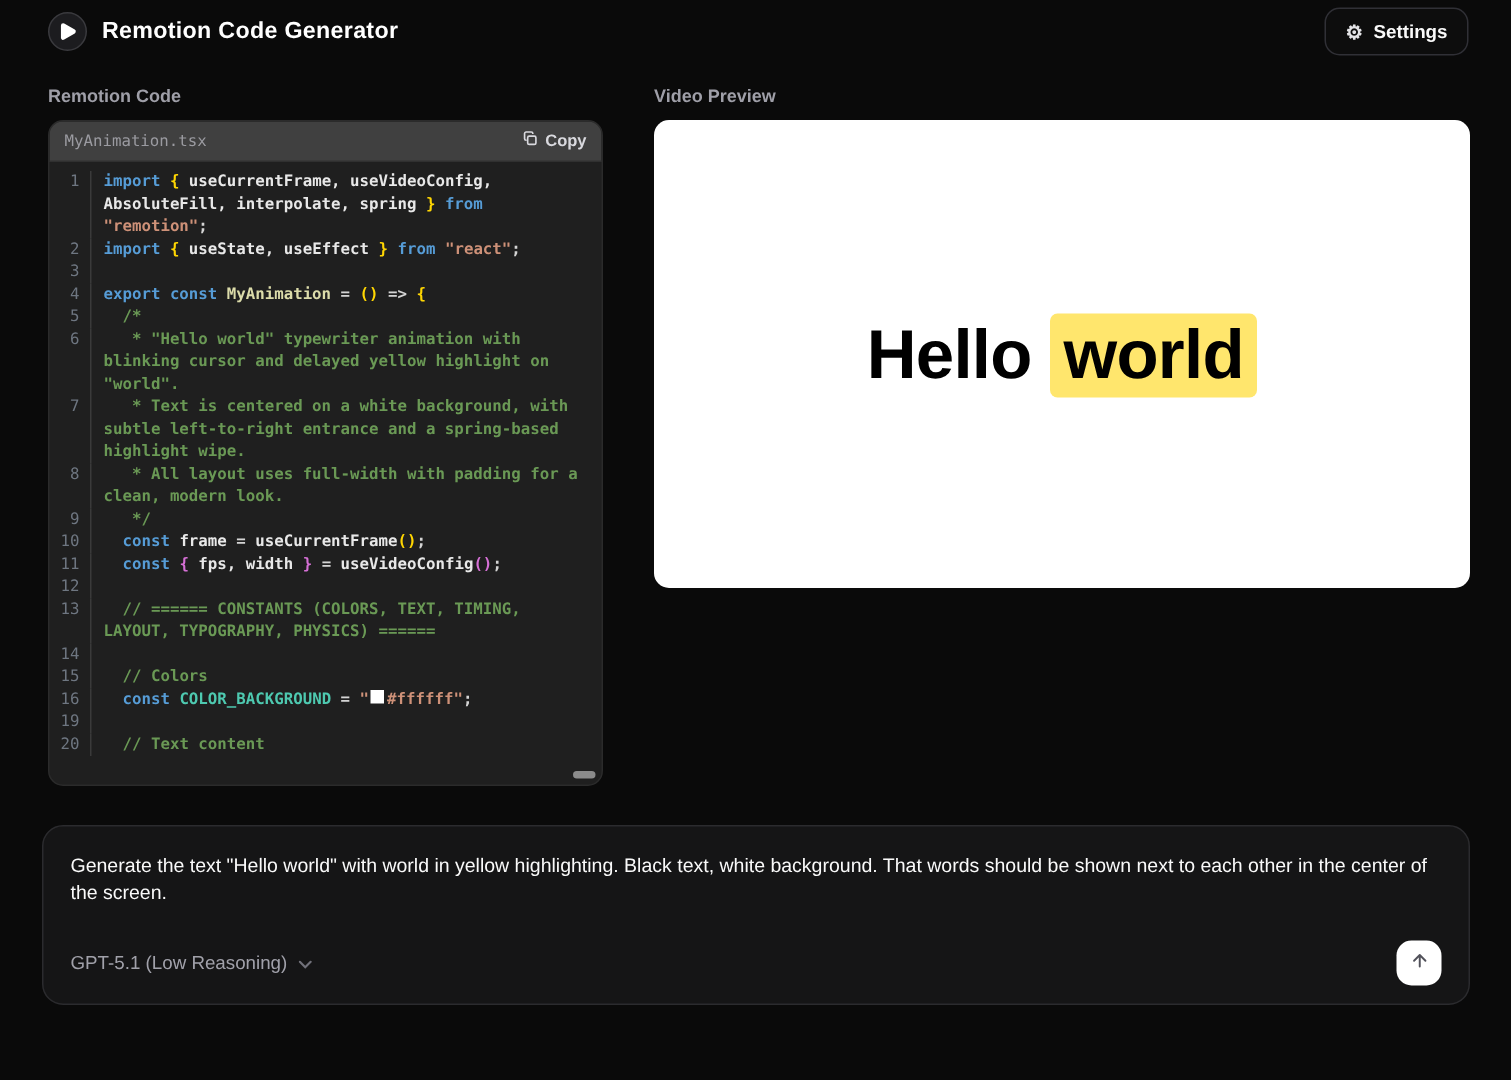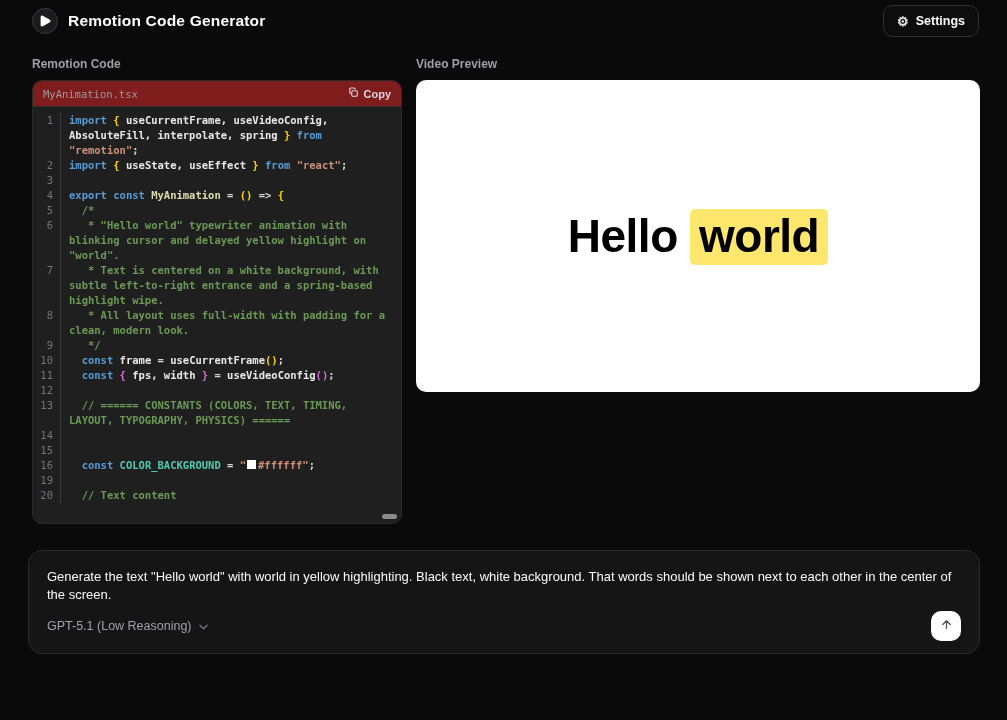--- a/index.html
+++ b/index.html
@@ -18,31 +18,31 @@
   .app-title { font-size:15.5px; font-weight:bold; letter-spacing:.2px; }
   .spacer { flex:1; }
   .settings-btn {
     display:flex; align-items:center; gap:7px;
     background:#0d0d0d; border:1px solid #303036; border-radius:10px;
     color:#fafafa; font-size:12.5px; font-weight:600;
     padding:8px 13px; cursor:pointer; font-family:inherit;
   }
   .gear { font-size:13px; color:#e4e4e7; line-height:1; }
   
-  .main { display:flex; gap:14px; padding:8px 27px 0 32px; align-items:flex-start; }
+  .main { display:flex; gap:34px; padding:8px 27px 0 32px; align-items:flex-start; }
   .col-code { width:370px; flex:none; }
   .col-preview { flex:1; }
   .panel-label { color:#9f9fa8; font-size:12px; font-weight:600; margin-bottom:9px; }
   
   .editor {
     background:#1f1f1f; border:1px solid #2b2b2b; border-radius:10px;
     height:444px; overflow:hidden; position:relative; display:flex; flex-direction:column;
   }
   .editor-head {
-    background:#7f1d1d; border-bottom:1px solid #303030;
+    background:#404040; border-bottom:1px solid #303030;
     display:flex; align-items:center; justify-content:space-between;
     padding:6px 10px; flex:none;
   }
   .filename { font-family:"DejaVu Sans Mono", monospace; font-size:10.5px; color:#9b9ba1; }
   .copy-btn {
     display:flex; align-items:center; gap:5px; background:none; border:none;
     color:#d9d9de; font-size:11px; font-weight:600; cursor:pointer; font-family:inherit;
   }
   .code-body {
     flex:1; padding:6px 10px 6px 0; overflow:hidden; position:relative;
@@ -68,21 +68,21 @@
   .hello { font-size:46px; font-weight:bold; letter-spacing:-.5px; }
   .hl-word { padding:1px 9px 3px; border-radius:5px; }
   
   .prompt-wrap {
     margin:26px 27px 0 28px;
     background:#151516; border:1px solid #2b2b2e; border-radius:14px;
     padding:17px 18px 12px;
   }
   .prompt-text { font-size:13px; line-height:1.35; color:#fafafa; cursor:text; }
   .prompt-text p + p { margin-top:15px; }
-  .prompt-foot { display:flex; align-items:center; margin-top:8px; }
+  .prompt-foot { display:flex; align-items:center; margin-top:24px; }
   .model-select {
     display:flex; align-items:center; gap:7px; background:none; border:none;
     color:#a1a1aa; font-size:12.5px; cursor:pointer; font-family:inherit;
   }
   .send-btn {
     margin-left:auto; width:30px; height:30px; border-radius:10px; border:none;
     background:#ffffff; color:#3f3f46; display:flex; align-items:center; justify-content:center;
     cursor:pointer;
   }
 </style>
@@ -172,20 +172,21 @@
           <div class="cl">
             <span class="ln">13</span>
             <span class="lc"><span class="com">  // ====== CONSTANTS (COLORS, TEXT, TIMING, LAYOUT, TYPOGRAPHY, PHYSICS) ======</span></span>
           </div>
           <div class="cl">
             <span class="ln">14</span>
             <span class="lc"></span>
           </div>
           <div class="cl">
             <span class="ln">15</span>
+            <span class="lc"><span class="com">  // Colors</span></span>
           </div>
           <div class="cl">
             <span class="ln">16</span>
             <span class="lc"><span class="kw">  const </span><span class="cn">COLOR_BACKGROUND</span><span class="pu"> = </span><span class="str">"</span><span class="sw" style="background: rgb(255, 255, 255);"></span><span class="str">#ffffff"</span><span class="pu">;</span></span>
           </div>
           <div class="cl">
             <span class="ln">19</span>
             <span class="lc"></span>
           </div>
           <div class="cl">

